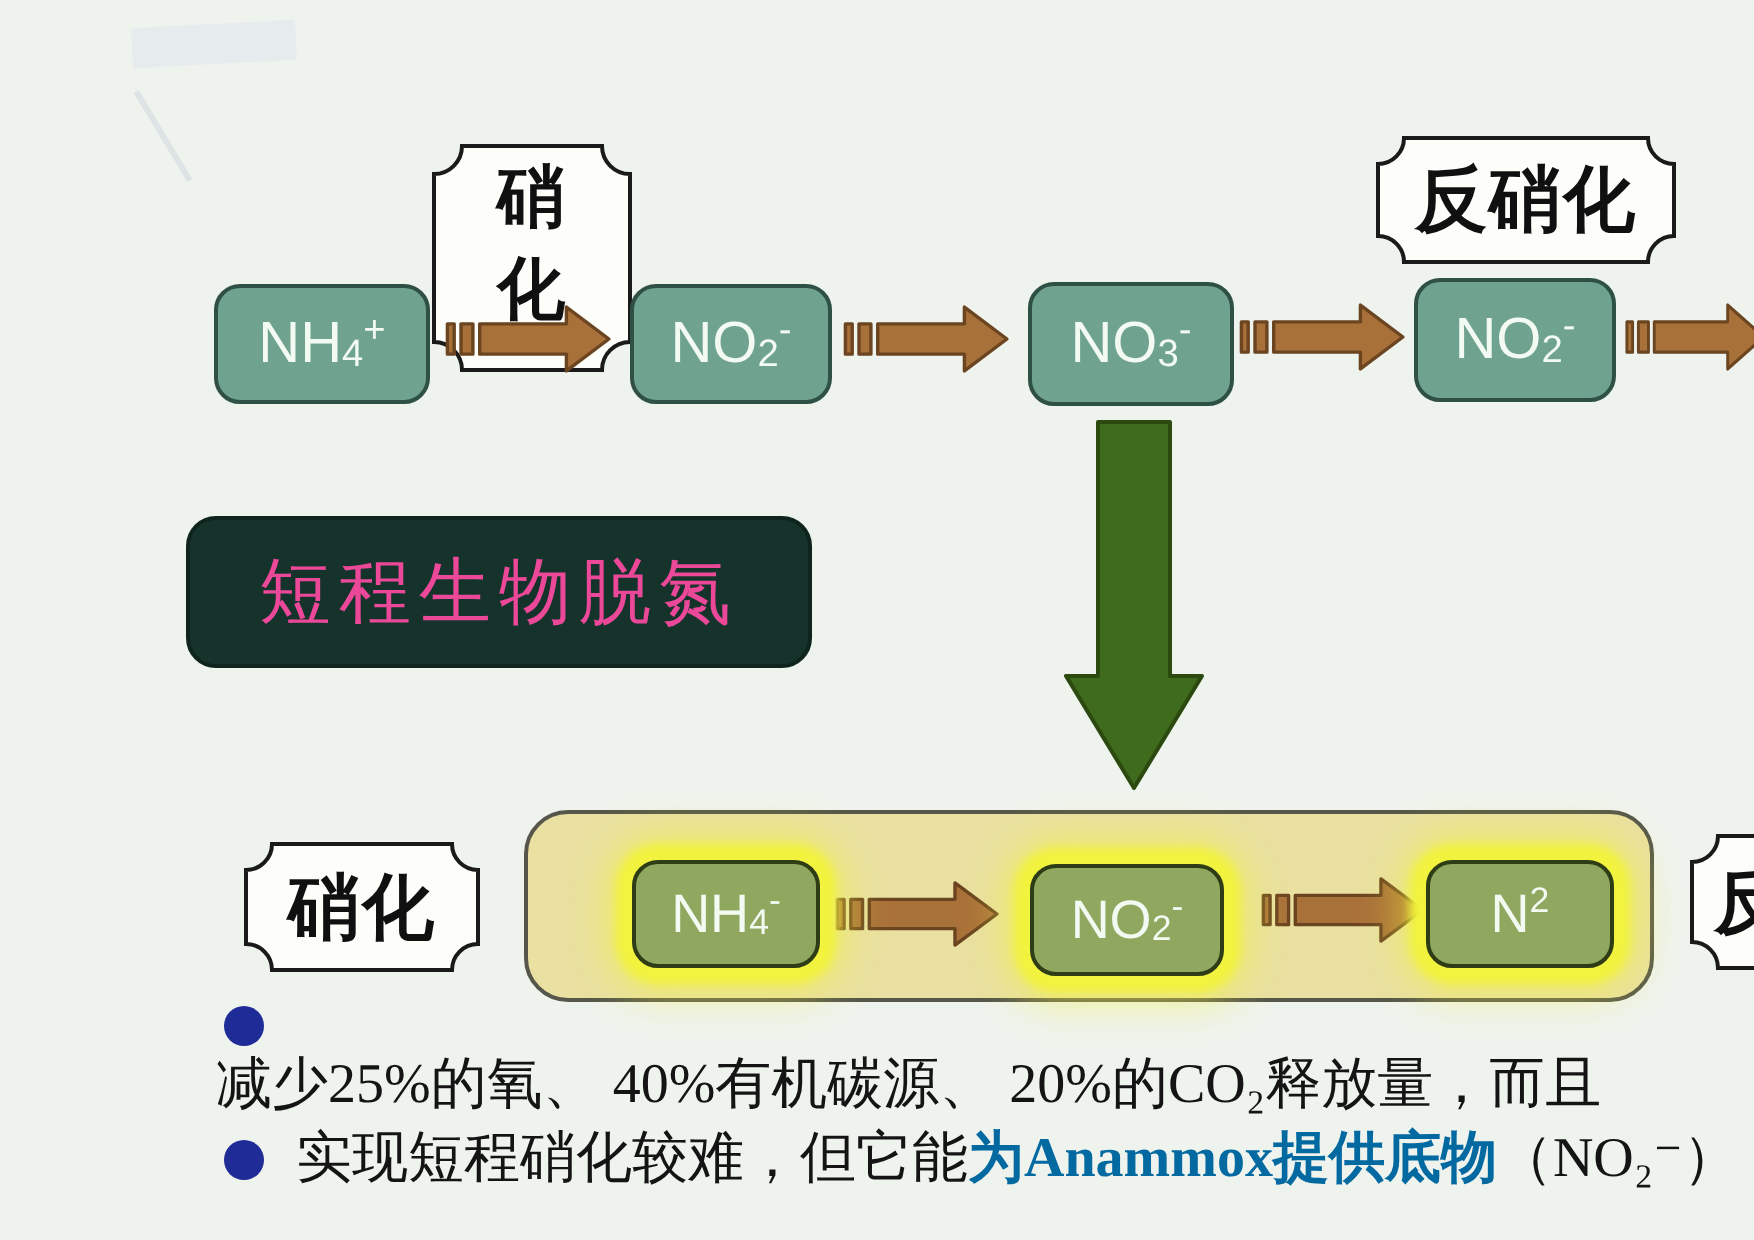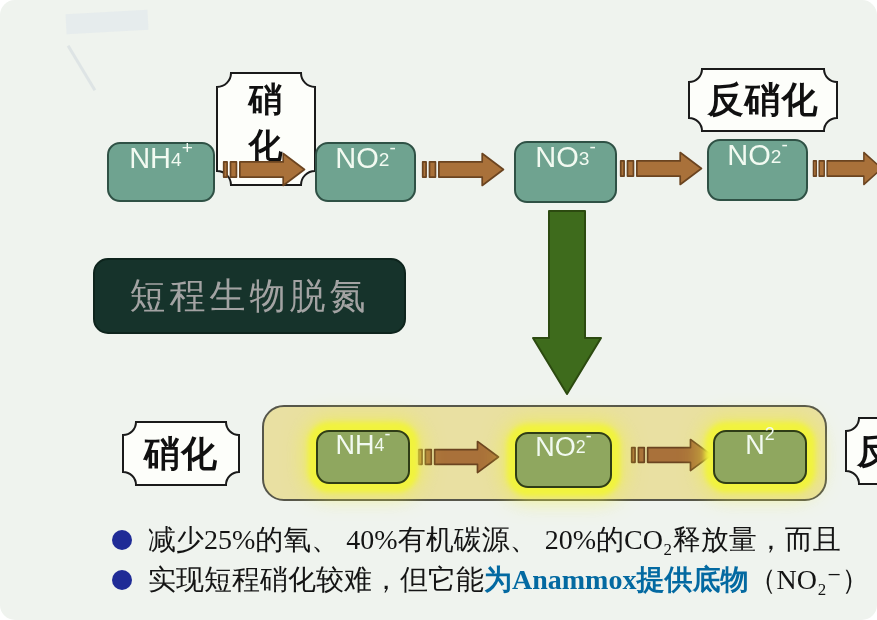--- a/index.html
+++ b/index.html
@@ -1,24 +1,24 @@
 <!DOCTYPE html>
 <html><head>
 <meta charset="utf-8">
 <style>
   html,body{margin:0;padding:0;}
   body{width:877px;height:620px;overflow:hidden;font-family:"Liberation Sans",sans-serif;}
-  .slide{position:relative;width:877px;height:620px;overflow:hidden;background:#EFF3EE;border-radius:15px;}
+  .slide{position:relative;width:877px;height:620px;overflow:hidden;background:#EFF3EE;}
 
   
   .deco-band{position:absolute;left:66px;top:12px;width:82px;height:20px;background:#E3EAEC;transform:rotate(-3deg);opacity:.8;}
   .deco-line{position:absolute;left:80px;top:42px;width:3px;height:52px;background:#DBE2E3;transform:rotate(-31deg);opacity:.9;}
 
   
-  .chem{position:absolute;display:flex;align-items:flex-start;justify-content:center;border-radius:13px;z-index:5;color:#F2FAF1;}
+  .chem{position:absolute;display:flex;align-items:center;justify-content:center;border-radius:13px;z-index:5;color:#F2FAF1;}
   .chem.teal{background:#6FA390;border:2px solid #2F5145;font-size:29px;}
   .chem.olive{background:#8FA75F;border:2px solid #2F3D16;font-size:27px;
               box-shadow:0 0 5px 8px #F1F33E,0 0 20px 13px rgba(241,243,62,.55);}
   .fm{line-height:1;}
   .fsub{font-size:.66em;position:relative;top:.30em;line-height:1;}
   .fsup{font-size:.66em;position:relative;top:-.34em;line-height:1;}
 
   
   .sarrow{position:absolute;z-index:4;overflow:visible;}
   .sarrow rect,.sarrow path{fill:#A9713A;stroke:#6B4420;stroke-width:2;stroke-linejoin:round;}
@@ -30,21 +30,21 @@
   .plaque-label{position:relative;z-index:3;font-weight:700;font-size:36px;color:#101010;
                 font-family:"Liberation Serif","DejaVu Serif",serif;letter-spacing:1px;line-height:1;}
   .plaque.vertical .plaque-label{width:40px;word-break:break-all;white-space:normal;text-align:center;
                 line-height:46px;font-size:34px;margin-top:-12px;}
   .plaque.clipped{justify-content:flex-start;}
   .plaque.clipped .plaque-label{padding-left:12px;}
 
   
   .title-box{position:absolute;left:93px;top:258px;width:309px;height:72px;background:#16332B;
              border:2px solid #0E241D;border-radius:15px;display:flex;align-items:center;justify-content:center;z-index:3;}
-  .title-box span{color:#a3a3a3;font-size:36px;letter-spacing:4px;line-height:1;}
+  .title-box span{color:#ec4899;font-size:36px;letter-spacing:4px;line-height:1;}
 
   
   .down-arrow{position:absolute;left:532px;top:210px;width:70px;height:186px;z-index:1;}
   .down-arrow path{fill:#3E6B1C;stroke:#2C4A10;stroke-width:2;stroke-linejoin:round;}
 
   
   .panel{position:absolute;left:262px;top:405px;width:561px;height:92px;background:#E9E0A2;
          border:2px solid #56564A;border-radius:22px;z-index:2;}
 
   
@@ -162,21 +162,21 @@
     <span class="plaque-label">硝化</span>
   </div>
 
   <div class="plaque clipped" style="left:845px;top:417px;width:150px;height:68px;">
     <svg viewBox="0 0 150 68" preserveAspectRatio="none">
       <path d="M14,1 H136 A13,13 0 0 0 149,14 V54 A13,13 0 0 0 136,67 H14 A13,13 0 0 0 1,54 V14 A13,13 0 0 0 14,1 Z"></path>
     </svg>
     <span class="plaque-label">反硝化</span>
   </div>
 
-  <div class="bullet-row" style="top:520px;">
+  <div class="bullet-row" style="top:493px;flex-direction:column;">
     <span class="bullet-dot"></span>
     <div class="bullet-text">
       <span>减少25%的氧、 40%有机碳源、 20%的CO₂释放量，而且</span>
     </div>
   </div>
 
   <div class="bullet-row" style="top:560px;">
     <span class="bullet-dot"></span>
     <div class="bullet-text">
       <span>实现短程硝化较难，但它能</span><span class="seg-red">为Anammox提供底物</span><span>（NO₂⁻）</span>

